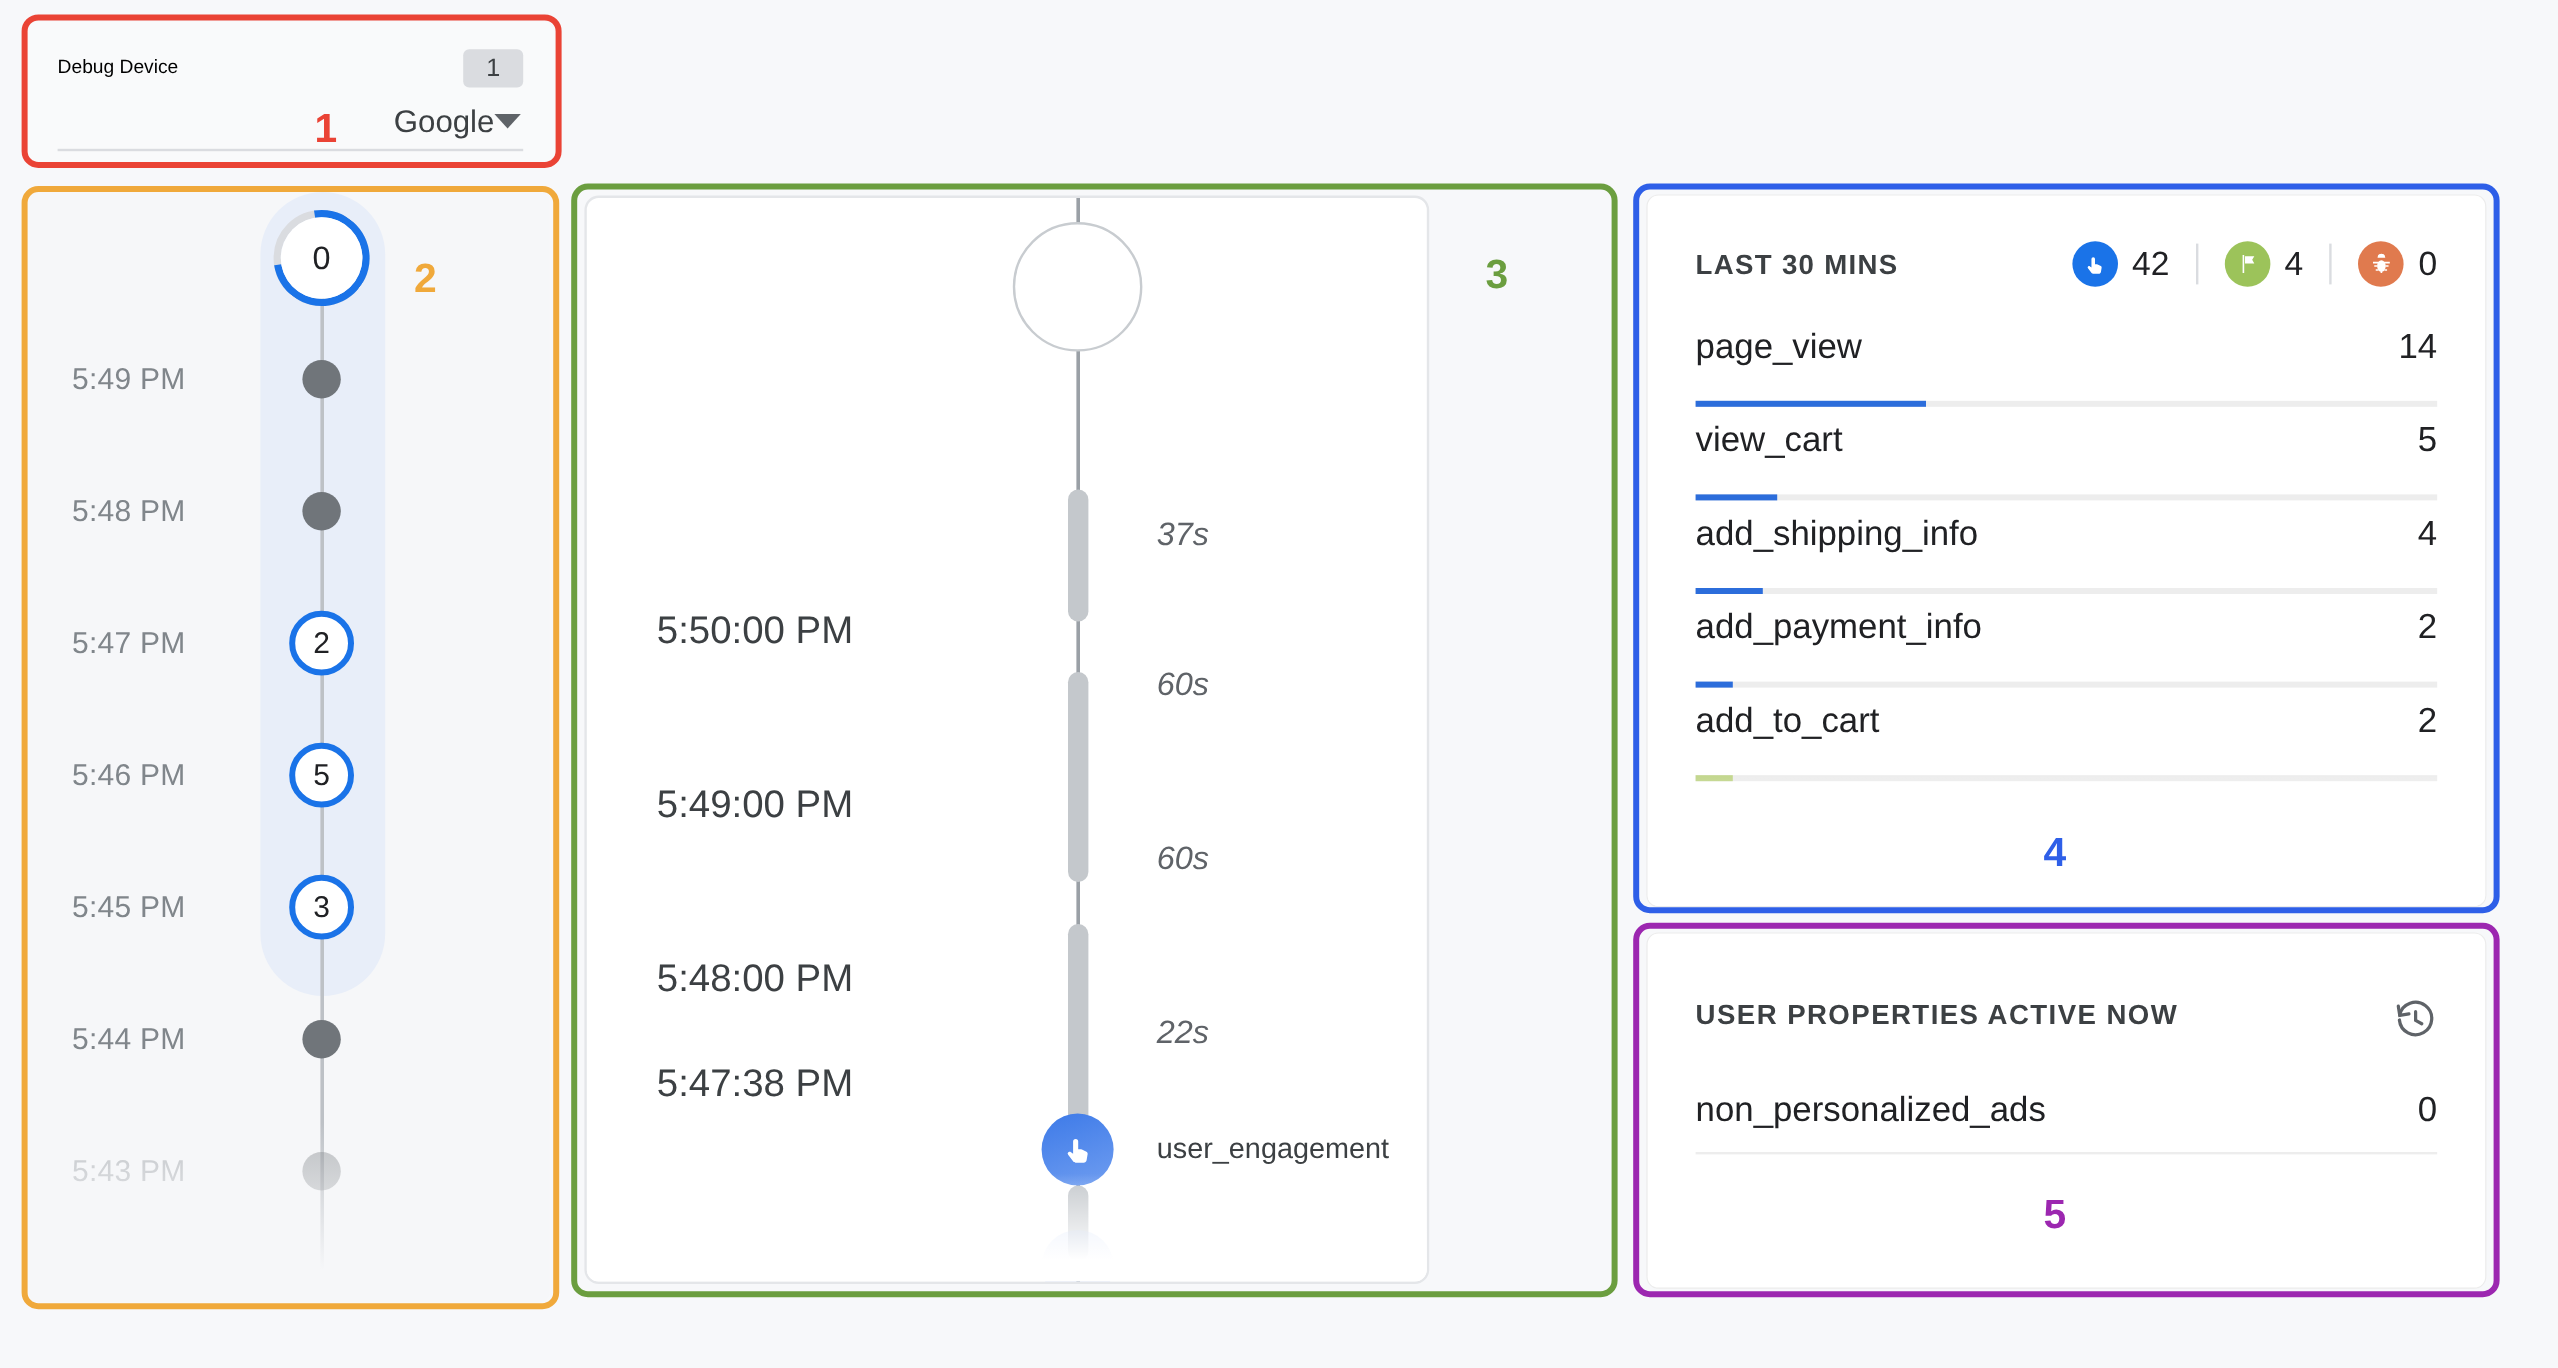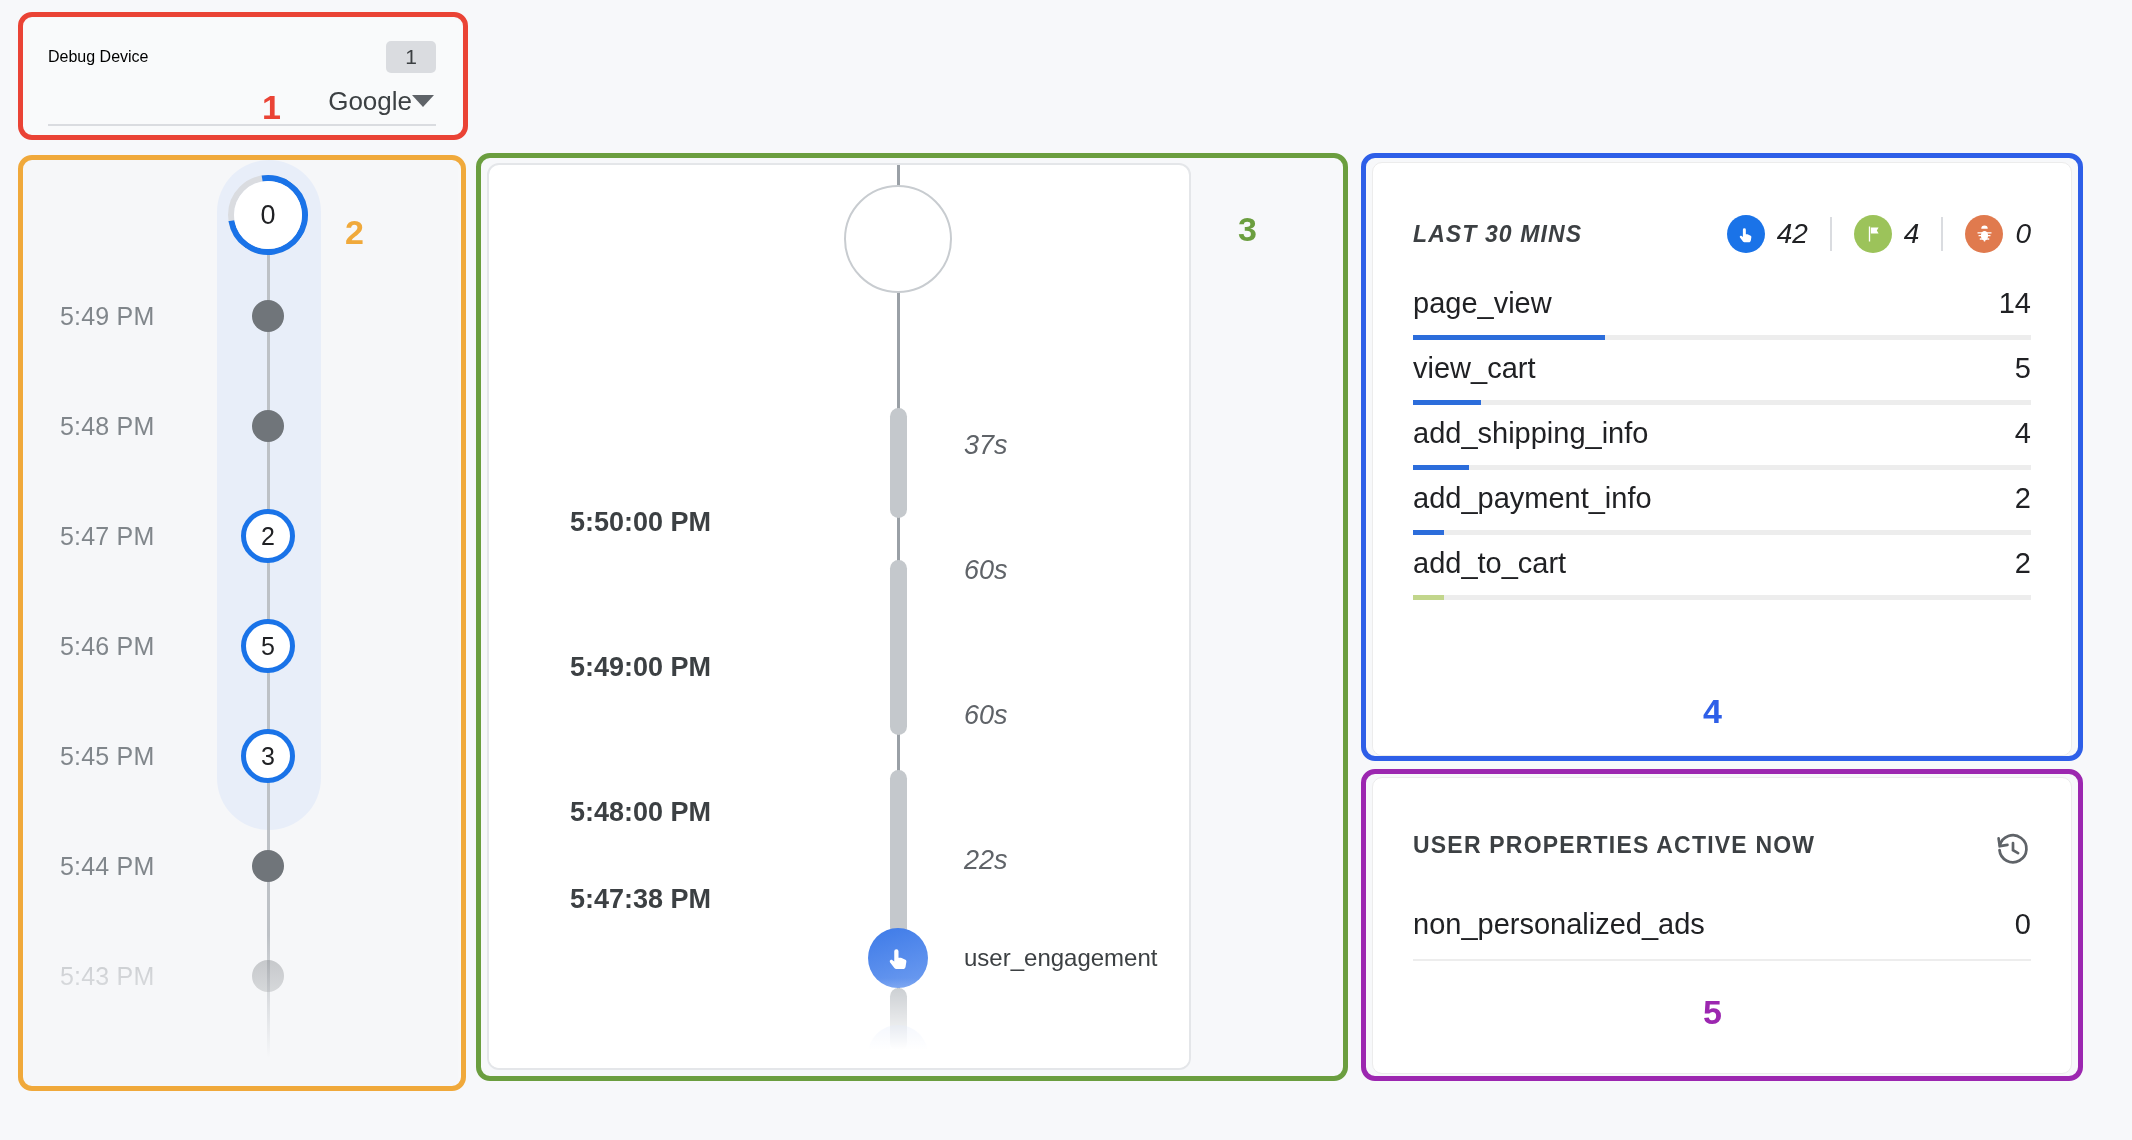--- a/index.html
+++ b/index.html
@@ -199,24 +199,23 @@
     position: absolute;
     left: 475px;
     font-size: 27px;
     font-style: italic;
     color: #5f6368;
     font-family: "Liberation Sans", sans-serif;
   }
   .ts-label {
     position: absolute;
     right: 478px;
-    font-size: 27px;
+    font-size: 32px;
     color: #3c4043;
     white-space: nowrap;
-    font-weight: bold;
   }
   #ev-icon {
     position: absolute;
     left: 379px; top: 763px;
     width: 60px; height: 60px;
     border-radius: 50%;
     background: linear-gradient(160deg, #3d7ae8 0%, #6f9df0 100%);
     display: flex; align-items: center; justify-content: center;
   }
   #ev-name {
@@ -269,42 +268,42 @@
   }
   .card-sub {
     font-size: 23px;
     font-weight: bold;
     letter-spacing: 1.1px;
     color: #3c4043;
   }
   #ev-head-row1, #ev-head-row2 {
     display: flex; align-items: center; justify-content: space-between;
   }
-  #ev-head-row2 { margin-top: 26px; font-style: italic; }
+  #ev-head-row2 { margin-top: 12px; }
 
   #ev-stats { display: flex; align-items: center; }
   .stat { display: flex; align-items: center; }
   .stat-ico {
     width: 38px; height: 38px;
     border-radius: 50%;
     display: flex; align-items: center; justify-content: center;
     margin-right: 12px;
   }
   .stat-val { font-size: 28px; color: #202124; }
   .stat-div {
     width: 2px; height: 34px;
     background: #dadce0;
     margin: 0 22px;
   }
 
   #ev-list { margin-top: 22px; position: relative; }
   .ev-row { position: relative; padding-top: 12px; }
   .ev-line {
     display: flex; align-items: baseline; justify-content: space-between;
-    padding-bottom: 15px;
+    padding-bottom: 28px;
   }
   .ev-label { font-size: 29px; color: #202124; }
   .ev-count { font-size: 29px; color: #202124; }
   .ev-track {
     position: relative;
     height: 5px;
     background: #ededed;
     width: 100%;
   }
   .ev-fill {

